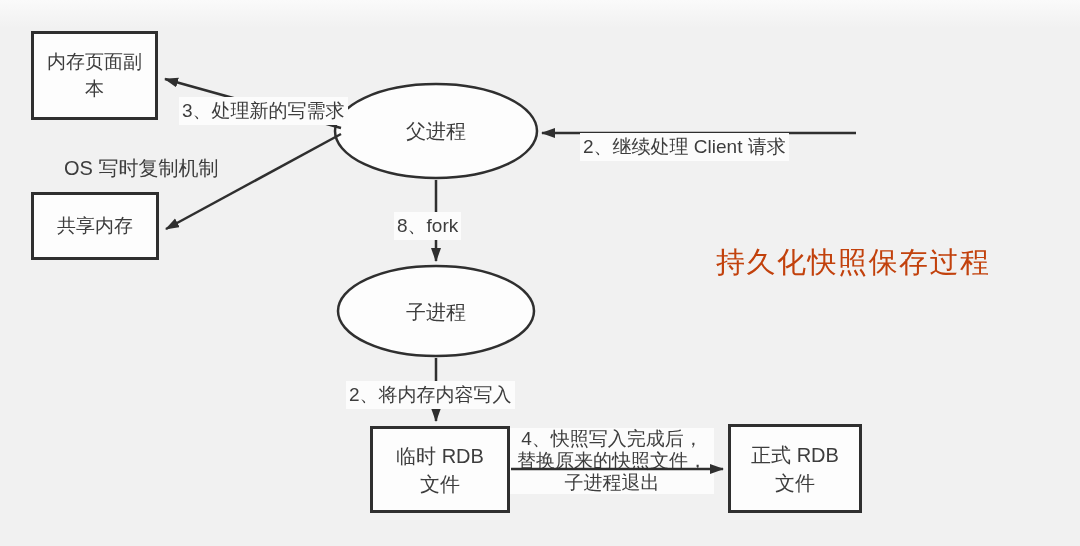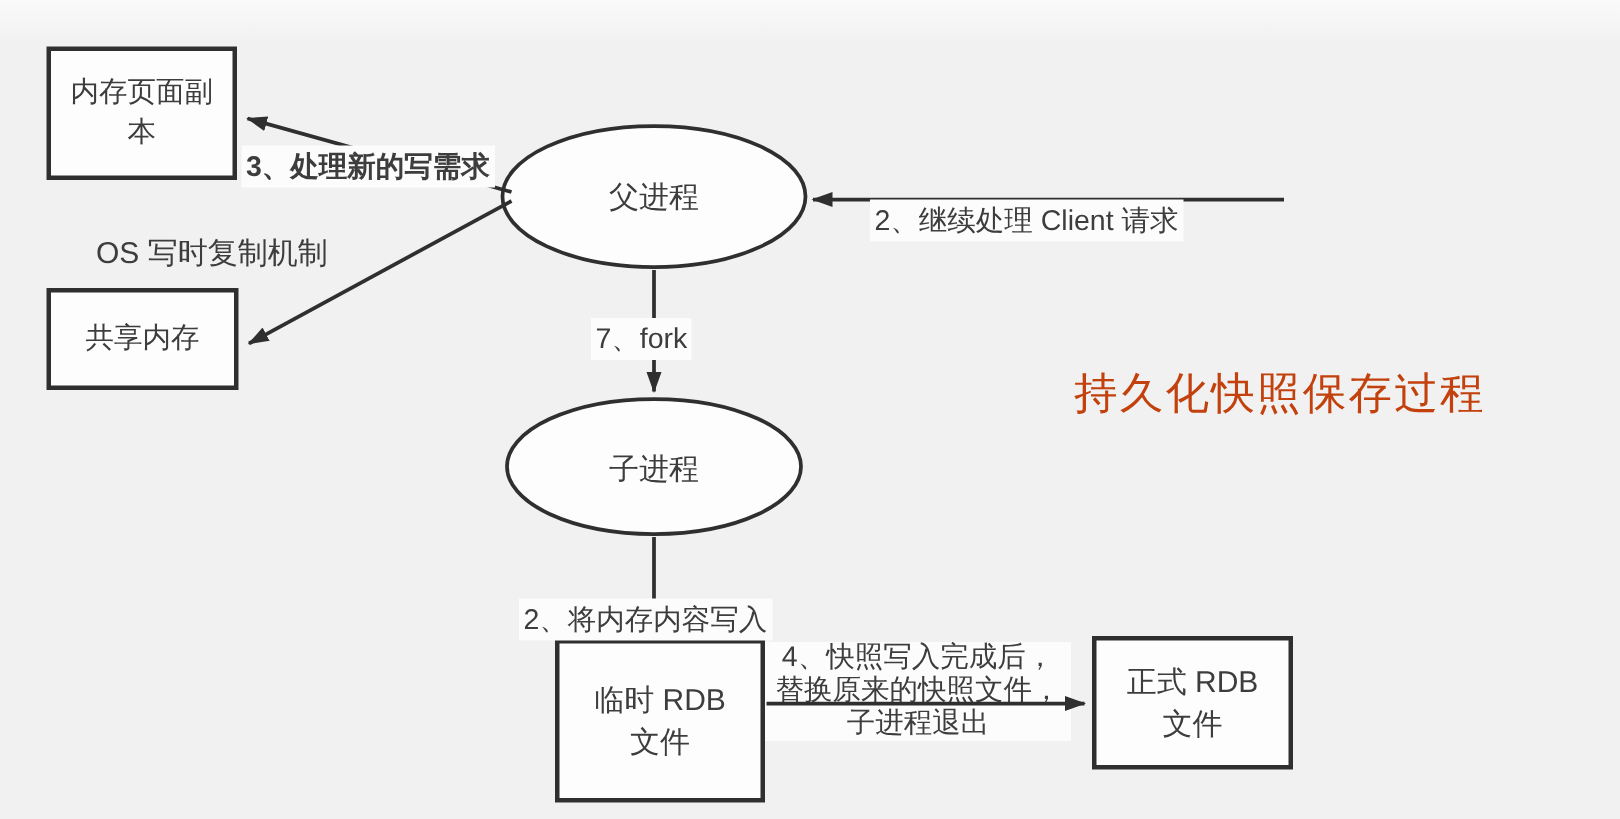--- a/index.html
+++ b/index.html
@@ -52,29 +52,29 @@
     white-space:nowrap;
   }
   .diagram-title{
     position:absolute;
     font-size:29px;letter-spacing:1.5px;color:#c2410c;
     white-space:nowrap;
   }
   
   #box-memory-copy{left:31px;top:31px;width:127px;height:89px;padding:0 10px;}
   #box-shared-memory{left:31px;top:192px;width:128px;height:68px;}
-  #box-temp-rdb{left:370px;top:426px;width:140px;height:109px;padding:0 15px;font-size:20px;}
+  #box-temp-rdb{left:370px;top:426px;width:140px;height:87px;padding:0 15px;font-size:20px;}
   #box-official-rdb{left:728px;top:424px;width:134px;height:89px;padding:0 20px;font-size:20px;}
   #label-parent{left:336px;top:84px;width:200px;height:94px;}
   #label-child{left:338px;top:267px;width:196px;height:90px;}
-  #label-step3{left:161px;top:97px;font-weight:bold;}
+  #label-step3{left:179px;top:97px;}
   #label-os-cow{left:64px;top:155px;background:transparent;padding:0;}
   #label-step2-client{left:580px;top:133px;}
   #label-step1{left:394px;top:212px;}
-  #label-step2-write{left:346px;top:399px;}
+  #label-step2-write{left:346px;top:381px;}
   #label-step4{left:510px;top:428px;width:204px;}
   #title{left:716px;top:243px;}
 </style>
 </head>
 <body>
 
 <div class="stage">
 
   <svg class="wires" viewBox="0 0 1080 546">
     <defs>
@@ -107,21 +107,21 @@
   <div class="ellipse-label" id="label-parent">
     <span>父进程</span>
   </div>
   <div class="ellipse-label" id="label-child">
     <span>子进程</span>
   </div>
 
   <div class="edge-label" id="label-step3">3、处理新的写需求</div>
   <div class="plain-label" id="label-os-cow">OS 写时复制机制</div>
   <div class="edge-label" id="label-step2-client">2、继续处理 Client 请求</div>
-  <div class="edge-label" id="label-step1">7、fork</div>
+  <div class="edge-label" id="label-step1">8、fork</div>
   <div class="edge-label" id="label-step2-write">2、将内存内容写入</div>
 
   <div class="multiline-label" id="label-step4">
     <div>4、快照写入完成后，</div>
     <div>替换原来的快照文件，</div>
     <div>子进程退出</div>
   </div>
 
   <div class="diagram-title" id="title">持久化快照保存过程</div>
 

